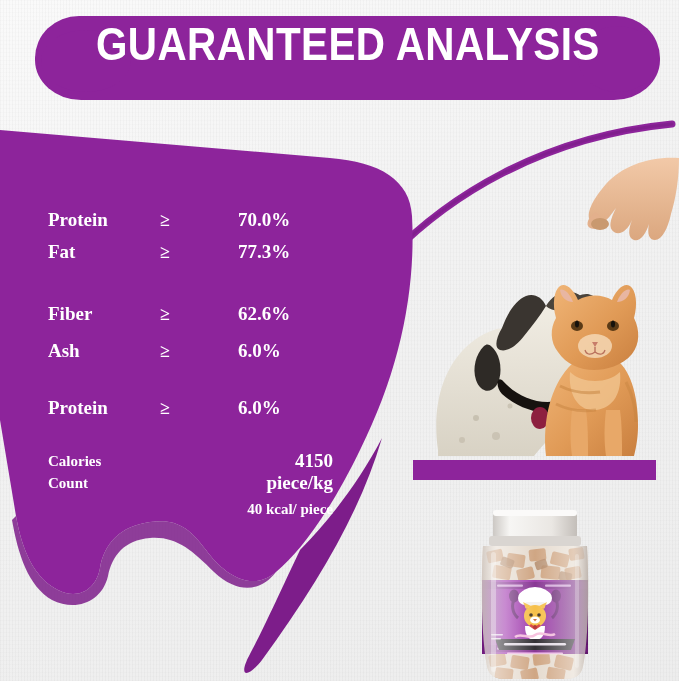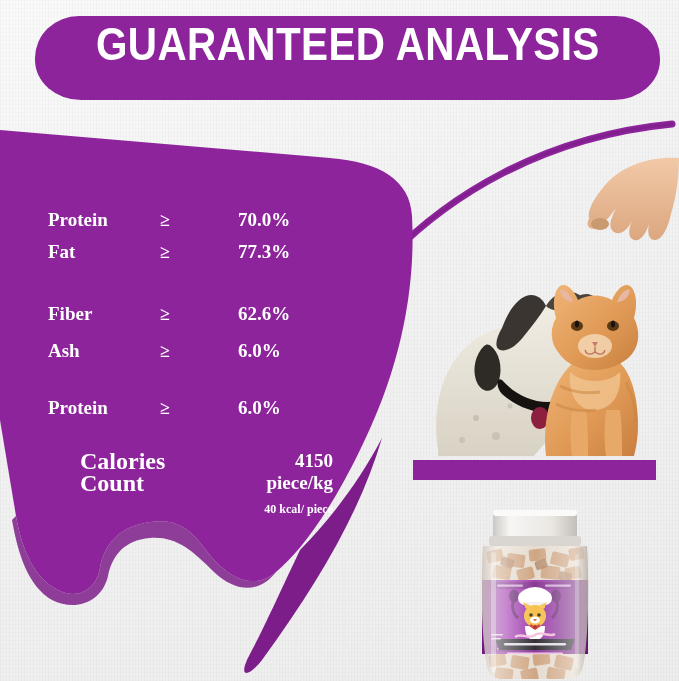--- a/index.html
+++ b/index.html
@@ -58,23 +58,23 @@
     color:#ffffff;font-size:19px;font-weight:bold;
   }
   .row .lbl{width:112px;flex:none;}
   .row .op{width:78px;flex:none;font-size:18px;}
   .row .val{flex:1;text-align:left;}
 
   .row-calories{
     position:absolute;left:48px;top:330px;width:285px;
     display:flex;color:#ffffff;font-weight:bold;
   }
-  .cal-label{font-size:24px;line-height:22px;width:150px;margin-left:32px;}
+  .cal-label{font-size:15px;line-height:22px;width:150px;}
   .cal-right{flex:1;text-align:right;font-size:19px;line-height:22px;}
-  .cal-note{font-size:12px;font-weight:bold;margin-top:4px;text-align:right;}
+  .cal-note{font-size:15px;font-weight:bold;margin-top:4px;text-align:right;}
 
   
   #photo-area{position:absolute;left:410px;top:150px;width:269px;height:330px;overflow:hidden;}
   #purple-bar{
     position:absolute;left:413px;top:460px;width:243px;height:20px;
     background:#8d249b;
   }
 
   
   #product-jar{position:absolute;left:471px;top:506px;width:128px;height:175px;}

